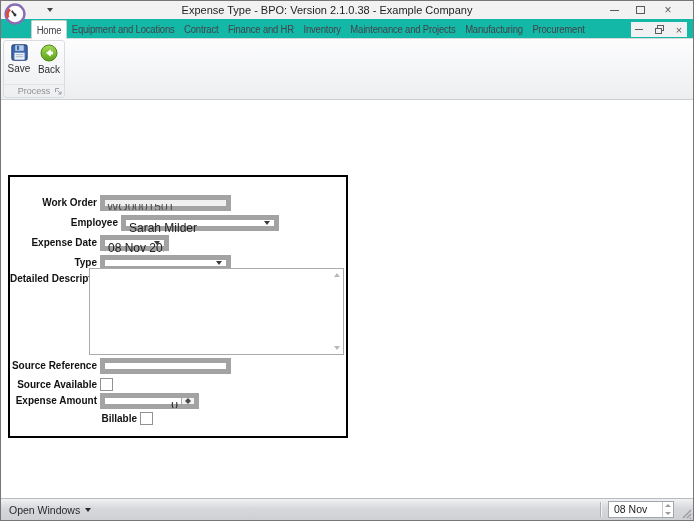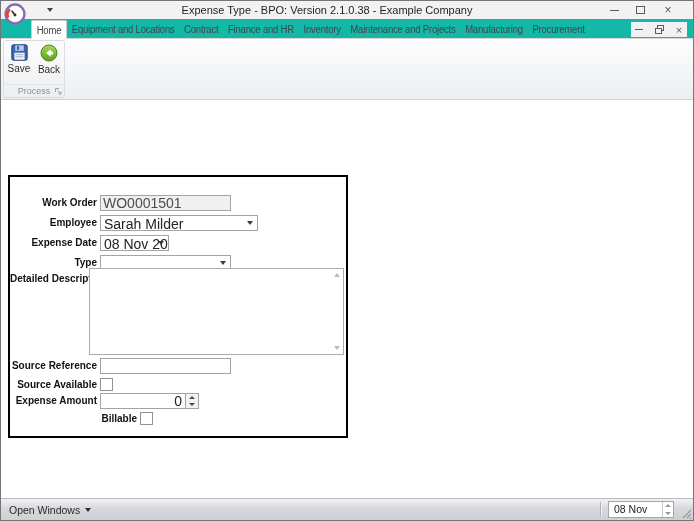--- a/index.html
+++ b/index.html
@@ -43,21 +43,21 @@
   .rb-btn svg{display:block;}
   .rb-btn-label{font-size:10px;color:#2f2f2f;margin-top:2px;}
   .rb-footer{position:absolute;left:0;right:0;bottom:0;height:13px;text-align:center;
     font-size:9px;color:#8f8f8f;line-height:13px;border-top:1px solid #e3e6e8;}
   .rb-launcher{position:absolute;right:1px;bottom:1px;width:9px;height:9px;}
   
   .content{position:absolute;left:0;top:99px;right:0;bottom:22px;background:#fff;}
   .form-box{position:absolute;left:7px;top:75px;width:340px;height:263px;border:2px solid #000;background:#fff;}
   .frow{position:absolute;left:0;display:flex;}
   .flabel{width:90px;text-align:right;padding-right:3px;font-size:10px;font-weight:bold;color:#111;line-height:16px;white-space:nowrap;}
-  .field{position:relative;height:16px;border:1px solid #a3a3a3;background:#fff;font-size:14px;line-height:14px;color:#222;}
+  .field{position:relative;height:16px;border:5px solid #a3a3a3;background:#fff;font-size:12px;line-height:14px;color:#222;}
   .field input{border:none;outline:none;width:100%;height:100%;font:inherit;color:inherit;background:transparent;padding:0 2px;}
   .readonly{background:#f0f0f0;color:#4c4c4c;}
   .combo-val{padding:1px 14px 0 3px;white-space:nowrap;overflow:hidden;}
   .combo-arrow{position:absolute;right:1px;top:1px;bottom:1px;width:12px;display:flex;align-items:center;justify-content:center;}
   .combo-arrow i{width:0;height:0;border-left:3.5px solid transparent;border-right:3.5px solid transparent;border-top:4px solid #3b3b3b;}
   .memo{position:absolute;border:1px solid #a8abaf;background:#fff;}
   .memo textarea{width:100%;height:100%;border:none;outline:none;resize:none;background:transparent;font:inherit;}
   .scroll-up,.scroll-down{position:absolute;right:3px;width:0;height:0;
     border-left:3.5px solid transparent;border-right:3.5px solid transparent;}
   .scroll-up{top:4px;border-bottom:4px solid #b9b9bc;}
@@ -179,21 +179,21 @@
   <div class="content">
     <div class="form-box">
 
       <div class="frow" style="top:18px;">
         <div class="flabel">Work Order</div>
         <div class="field readonly" style="width:131px;">
           <input type="text" readonly="" value="WO0001501" style="">
         </div>
       </div>
 
-      <div class="frow" style="top:38px;">
+      <div class="frow" style="top:38px;margin-left:21px;">
         <div class="flabel">Employee</div>
         <div class="field" style="width:158px;">
           <div class="combo-val">Sarah Milder</div>
           <div class="combo-arrow">
               <i></i>
             </div>
         </div>
       </div>
 
       <div class="frow" style="top:58px;">

